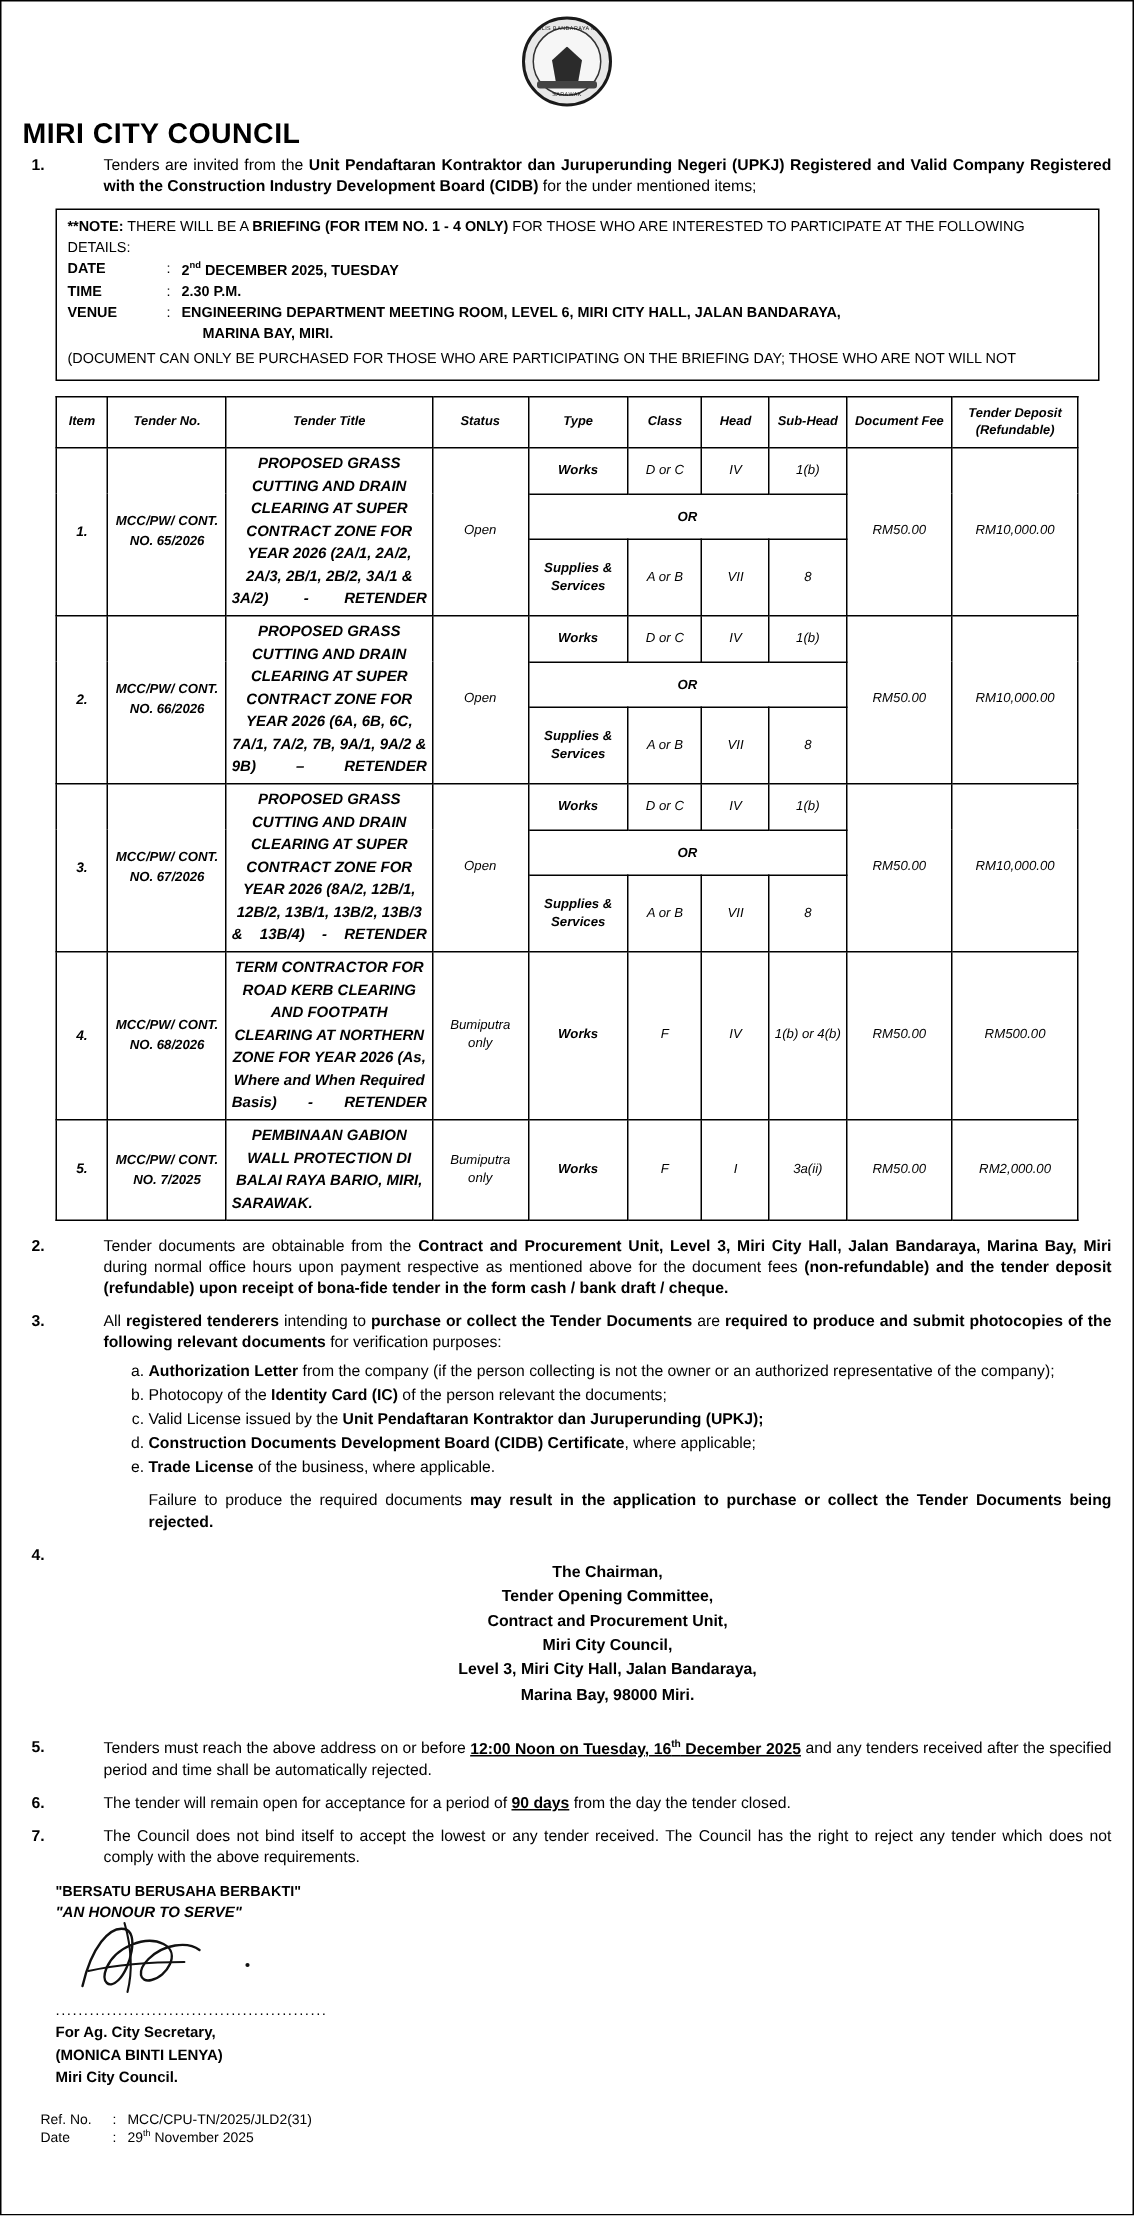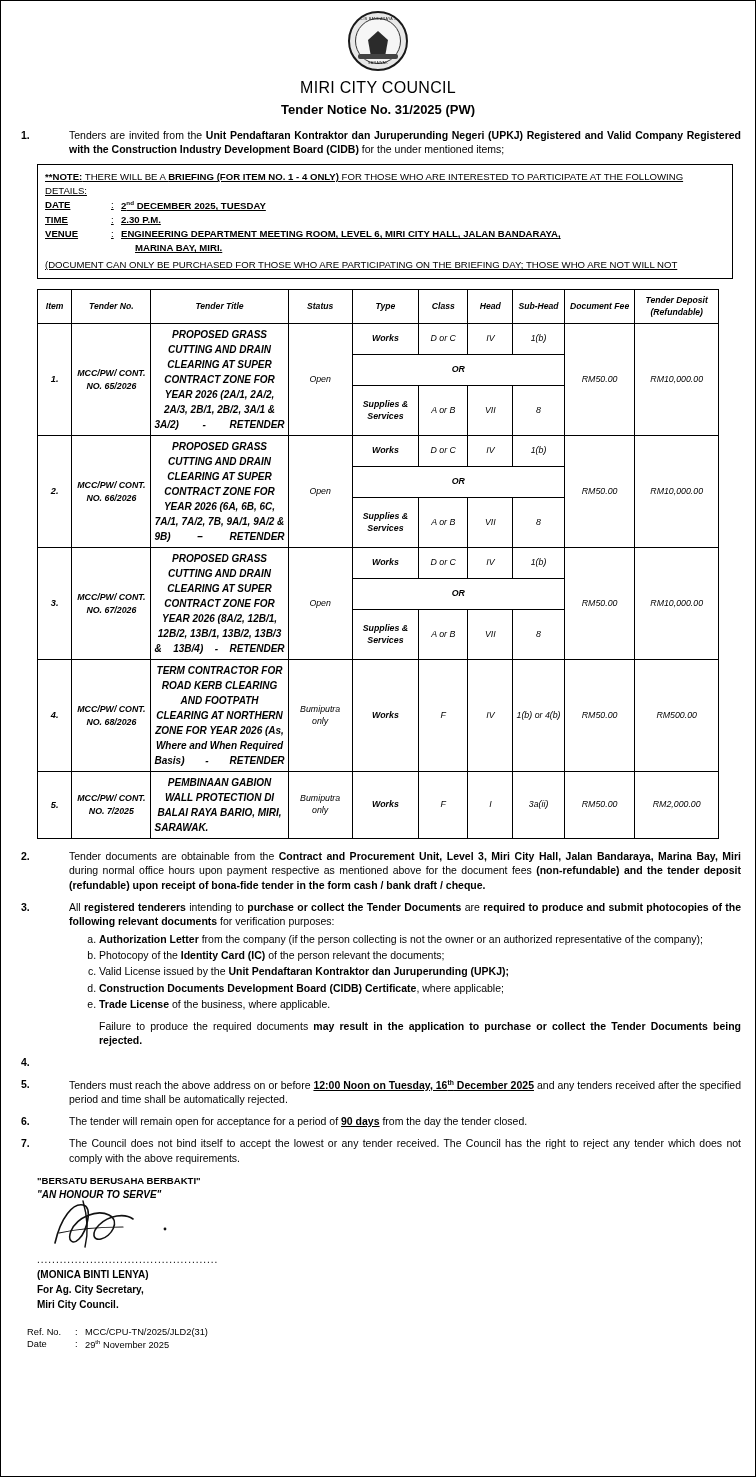--- a/index.html
+++ b/index.html
@@ -43,40 +43,39 @@
     background:#444; border-radius:2px;
   }
   .logo .txt-top, .logo .txt-bot {
     position:absolute; left:0; right:0; text-align:center;
     font-size:3.6px; letter-spacing:.3px; color:#111;
   }
   .logo .txt-top { top:4px; }
   .logo .txt-bot { bottom:3px; }
 
   h1.council {
-    text-align:center; font-size:16px; font-weight:normal;
+    text-align:left; font-size:19px; font-weight:bold;
     margin: 6px 0 0 0; letter-spacing:.3px;
   }
   h2.notice {
     text-align:center; font-size:13px; font-weight:bold;
     margin: 2px 0 10px 0;
   }
 
   .clause { display:flex; margin: 0 0 8px 0; }
   .clause .num { width: 22px; flex:none; font-weight:bold; padding-left:6px; }
   .clause .body { flex:1; text-align: justify; margin-left: 32px; }
   b, strong { font-weight:bold; }
 
   .note-box {
     border:1px solid #000;
     margin: 4px 8px 10px 22px;
     padding: 5px 7px 6px 7px;
     font-size:9.6px;
     line-height:1.45;
-    text-decoration:underline;
   }
   .note-row { display:flex; }
   .note-row .lbl { width: 66px; flex:none; font-weight:bold; }
   .note-row .col { width: 10px; flex:none; }
   .note-last { margin-top:3px; }
 
   table.tender {
     border-collapse: collapse;
     width: calc(100% - 44px);
     margin: 0 22px 10px 22px;
@@ -139,21 +138,20 @@
     <div class="logo">
       <div class="inner"></div>
       <div class="txt-top">MAJLIS BANDARAYA MIRI</div>
       <div class="crest"></div>
       <div class="band"></div>
       <div class="txt-bot">SARAWAK</div>
     </div>
   </div>
 
   <h1 class="council">MIRI CITY COUNCIL</h1>
-  <h2 class="notice">Tender Notice No. 31/2025 (PW)</h2>
 
   <div class="clause">
     <div class="num">1.</div>
     <div class="body">
       <span>Tenders are invited from the </span><b>Unit Pendaftaran Kontraktor dan Juruperunding Negeri (UPKJ) Registered and Valid Company Registered with the Construction Industry Development Board (CIDB)</b><span> for the under mentioned items;</span>
     </div>
   </div>
 
   <div class="note-box">
     <div>
@@ -325,20 +323,28 @@
       </ol>
       <div class="fail">
         <span>Failure to produce the required documents </span><b>may result in the application to purchase or collect the Tender Documents being rejected.</b>
       </div>
     </div>
   </div>
 
   <div class="clause">
     <div class="num">4.</div>
     <div class="body">
+      <div class="addr">
+        <div>The Chairman,</div>
+        <div>Tender Opening Committee,</div>
+        <div>Contract and Procurement Unit,</div>
+        <div>Miri City Council,</div>
+        <div>Level 3, Miri City Hall, Jalan Bandaraya,</div>
+        <div>Marina Bay, 98000 Miri.</div>
+      </div>
     </div>
   </div>
 
   <div class="clause">
     <div class="num">5.</div>
     <div class="body">
       <span>Tenders must reach the above address on or before </span><b><u><span>12:00 Noon on Tuesday, 16</span><sup>th</sup><span> December 2025</span></u></b><span> and any tenders received after the specified period and time shall be automatically rejected.</span>
     </div>
   </div>
 
@@ -359,22 +365,22 @@
     <div class="slogan2">"AN HONOUR TO SERVE"</div>
     <div class="sig">
       <svg width="190" height="56" viewBox="0 0 190 56" aria-hidden="true">
         <path d="M18,46 C24,20 36,6 46,8 C56,10 50,34 42,42 C36,48 30,44 34,34 C40,20 60,12 72,18 C84,24 74,40 64,42 C56,44 54,36 62,28 C72,18 88,16 96,22" fill="none" stroke="#111" stroke-width="1.6" stroke-linecap="round"></path>
         <path d="M46,4 C50,18 52,34 48,50" fill="none" stroke="#111" stroke-width="1.4" stroke-linecap="round"></path>
         <path d="M22,36 C40,32 62,30 86,30" fill="none" stroke="#111" stroke-width="1.2" stroke-linecap="round"></path>
         <circle cx="128" cy="32" r="1.4" fill="#111"></circle>
       </svg>
     </div>
     <div class="dots">................................................</div>
+    <div class="sig-name">For Ag. City Secretary,</div>
     <div class="sig-name">(MONICA BINTI LENYA)</div>
-    <div class="sig-name">For Ag. City Secretary,</div>
     <div class="sig-name">Miri City Council.</div>
   </div>
 
   <div class="refblock">
     <div class="r">
       <div class="k">Ref. No.</div>
       <div class="c">:</div>
       <div>MCC/CPU-TN/2025/JLD2(31)</div>
     </div>
     <div class="r">

